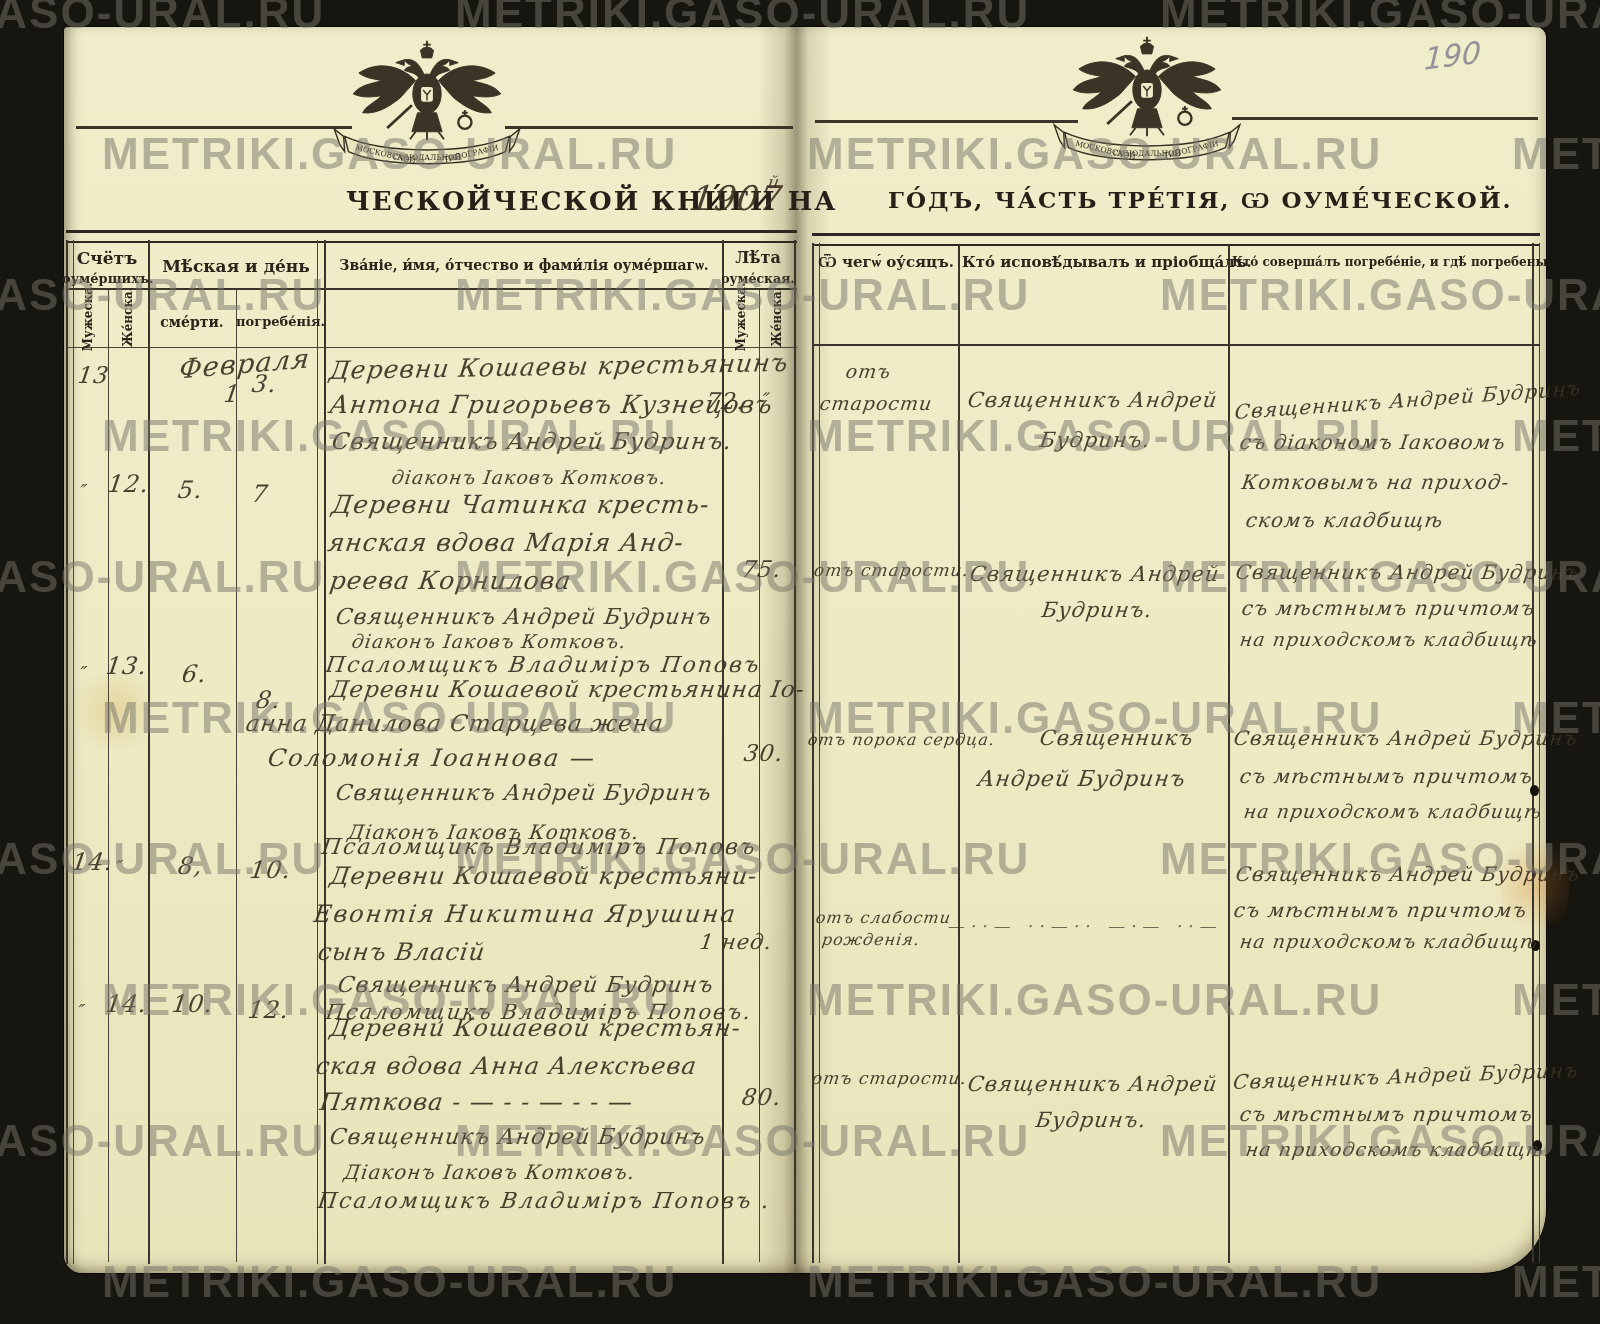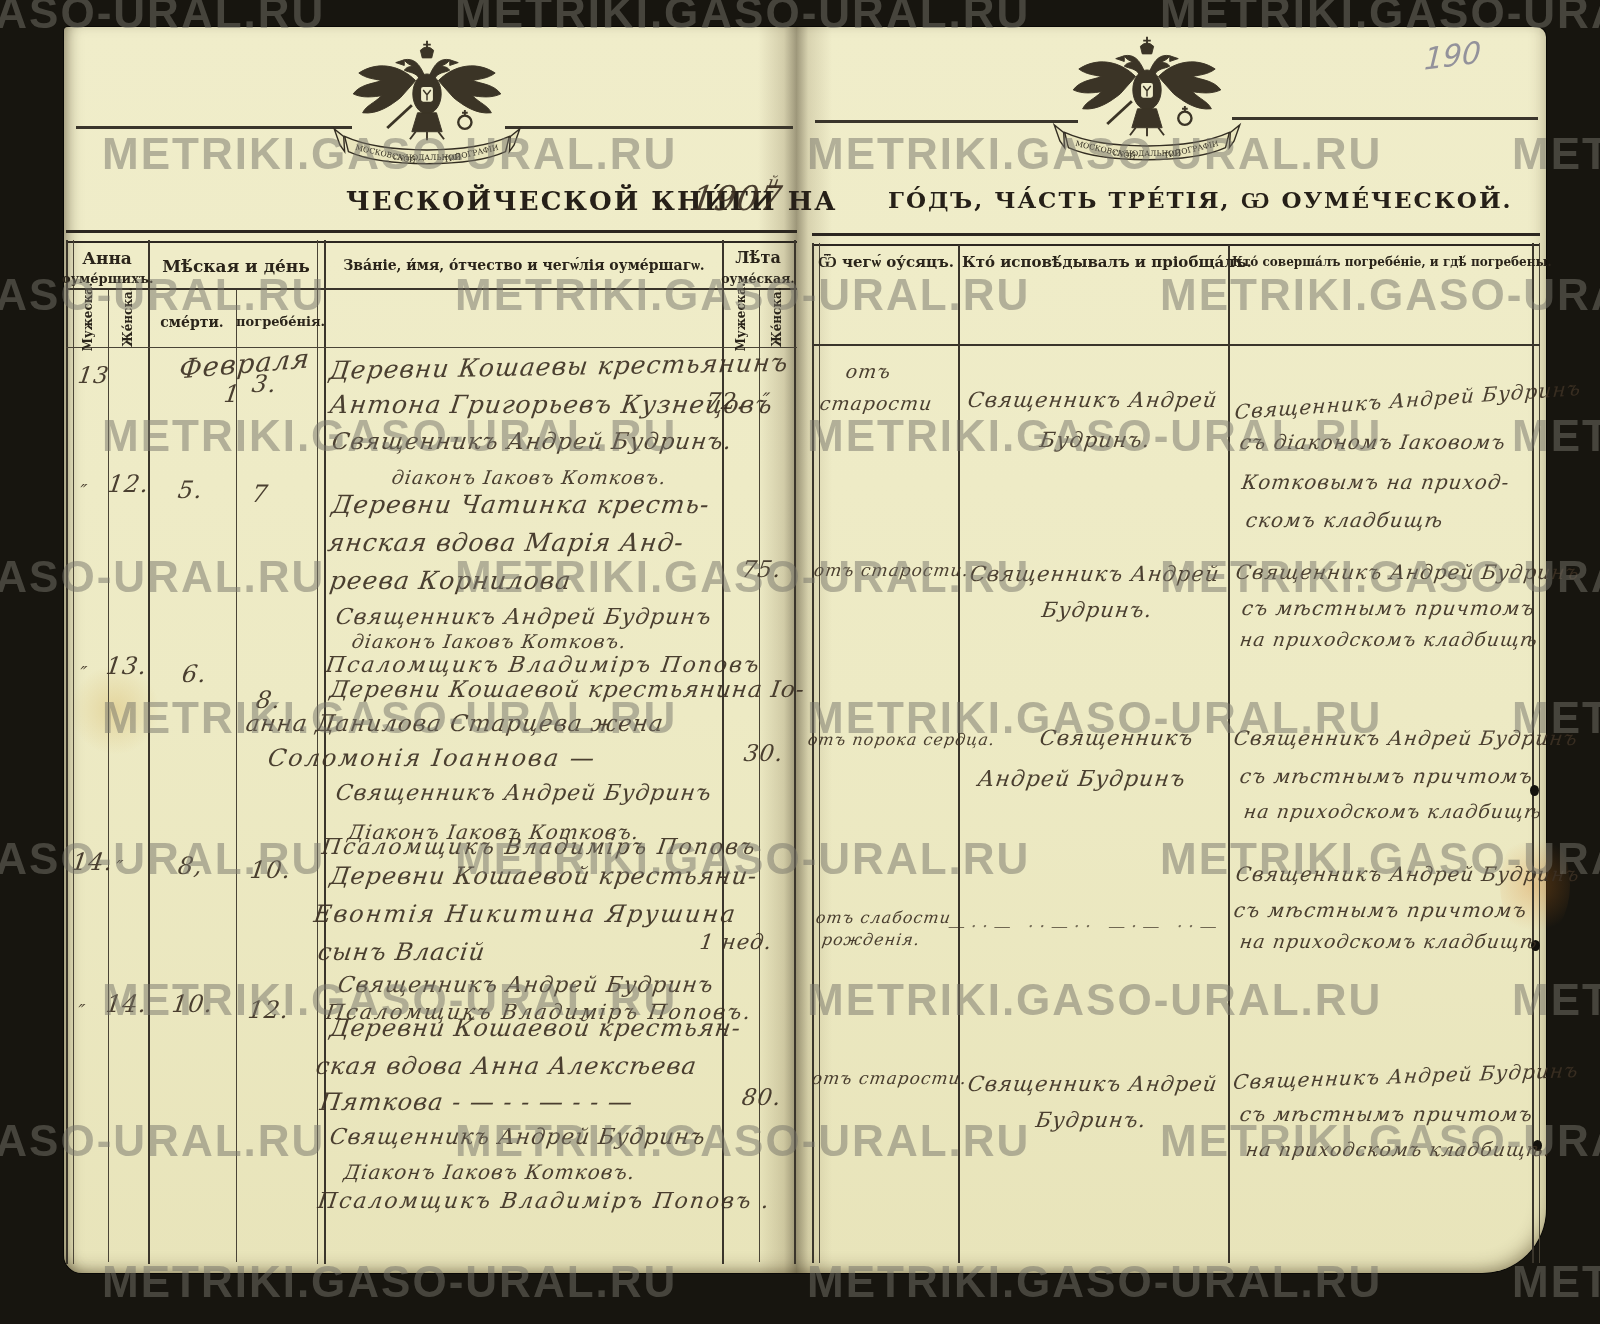--- a/index.html
+++ b/index.html
@@ -123,24 +123,24 @@
 <div class="vl" style="left:958px;top:245px;height:1018px;"></div>
 <div class="vl" style="left:1228px;top:245px;height:1018px;"></div>
 <div class="vl" style="left:1532px;top:243px;height:1020px;"></div>
 <div class="vl thin" style="left:1539px;top:243px;height:1020px;"></div>
 <div class="hl" style="left:812px;top:344px;width:728px;"></div>
 
 <div class="edge-dot" style="left:1530px;top:785px;"></div>
 <div class="edge-dot" style="left:1531px;top:940px;"></div>
 <div class="edge-dot" style="left:1533px;top:1140px;"></div>
 
-<div class="ph" style="left:66px;top:248px;width:82px;font-size:17px;">Анна</div>
+<div class="ph" style="left:66px;top:248px;width:82px;font-size:17px;">Счётъ</div>
 <div class="ph" style="left:62px;top:271px;width:90px;font-size:13px;">оуме́ршихъ.</div>
 <div class="ph" style="left:148px;top:256px;width:176px;font-size:17px;">Мѣ́ская и де́нь</div>
-<div class="ph" style="left:326px;top:257px;width:396px;font-size:14px;">Зва́ніе, и́мя, о́тчество и чегѡ́лія оуме́ршагѡ.</div>
+<div class="ph" style="left:326px;top:257px;width:396px;font-size:14px;">Зва́ніе, и́мя, о́тчество и фами́лія оуме́ршагѡ.</div>
 <div class="ph" style="left:722px;top:248px;width:72px;font-size:16px;">Лѣ́та</div>
 <div class="ph" style="left:714px;top:271px;width:88px;font-size:12.5px;">оуме́ская.</div>
 <div class="ph" style="left:150px;top:314px;width:84px;font-size:14px;">сме́рти.</div>
 <div class="ph" style="left:236px;top:314px;width:86px;font-size:13px;">погребе́нія.</div>
 <div class="ph rot" style="left:88px;top:317px;font-size:12px;">Мужеска.</div>
 <div class="ph rot" style="left:128px;top:317px;font-size:12px;">Же́нска.</div>
 <div class="ph rot" style="left:741px;top:317px;font-size:12px;">Мужеска.</div>
 <div class="ph rot" style="left:777px;top:317px;font-size:12px;">Же́нска.</div>
 
 <div class="ph" style="left:818px;top:253px;width:136px;font-size:15px;">Ѿ чегѡ́ оу́сяцъ.</div>

